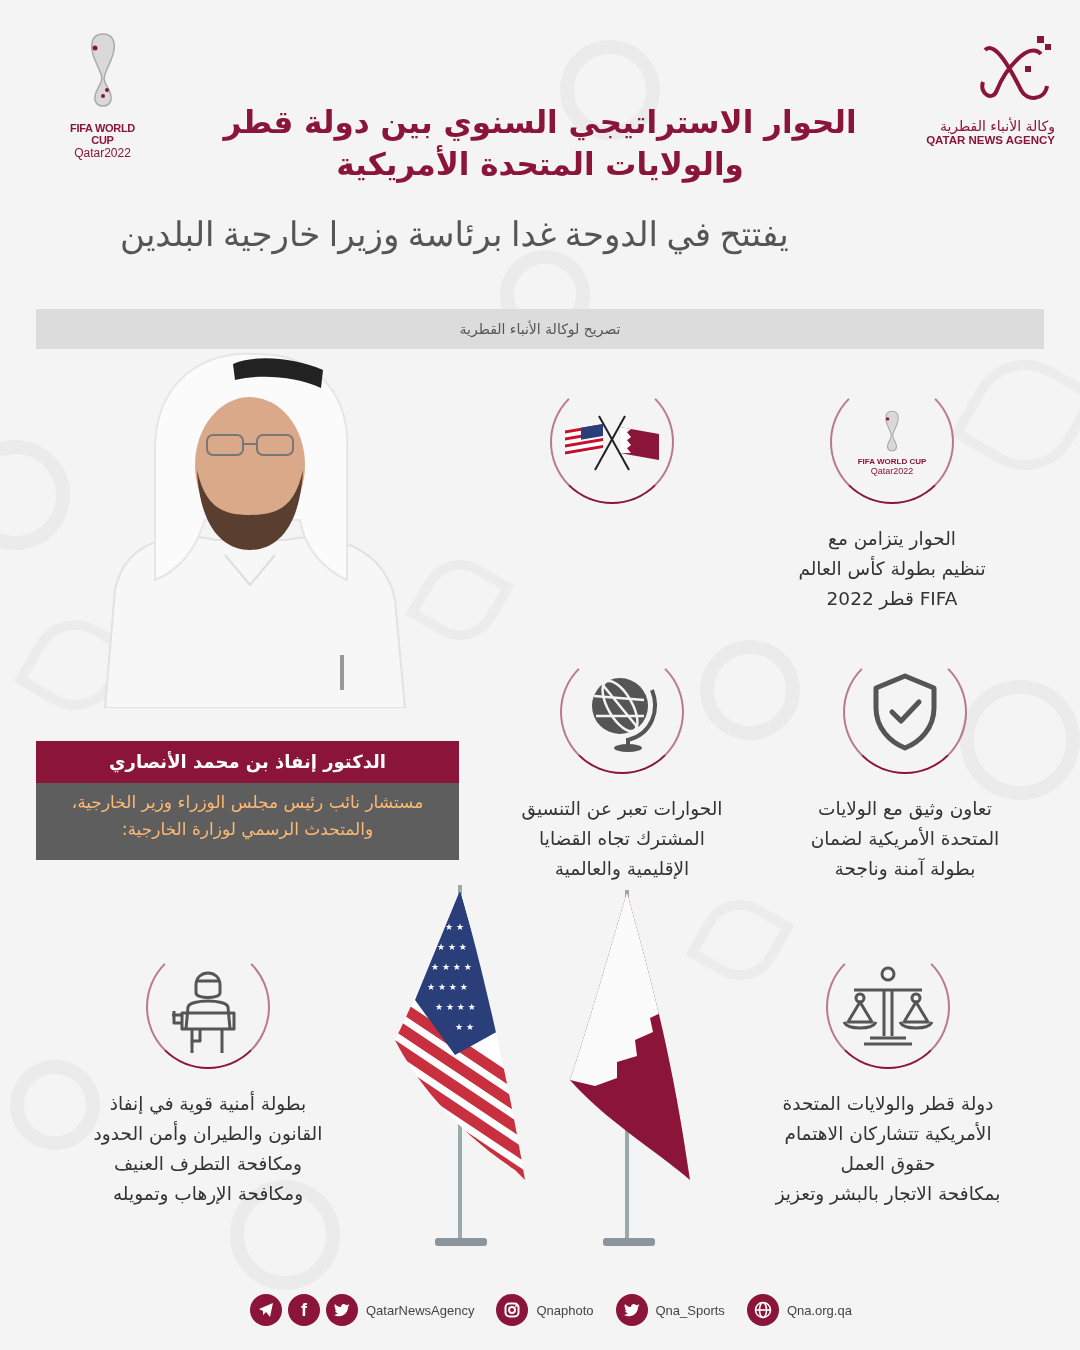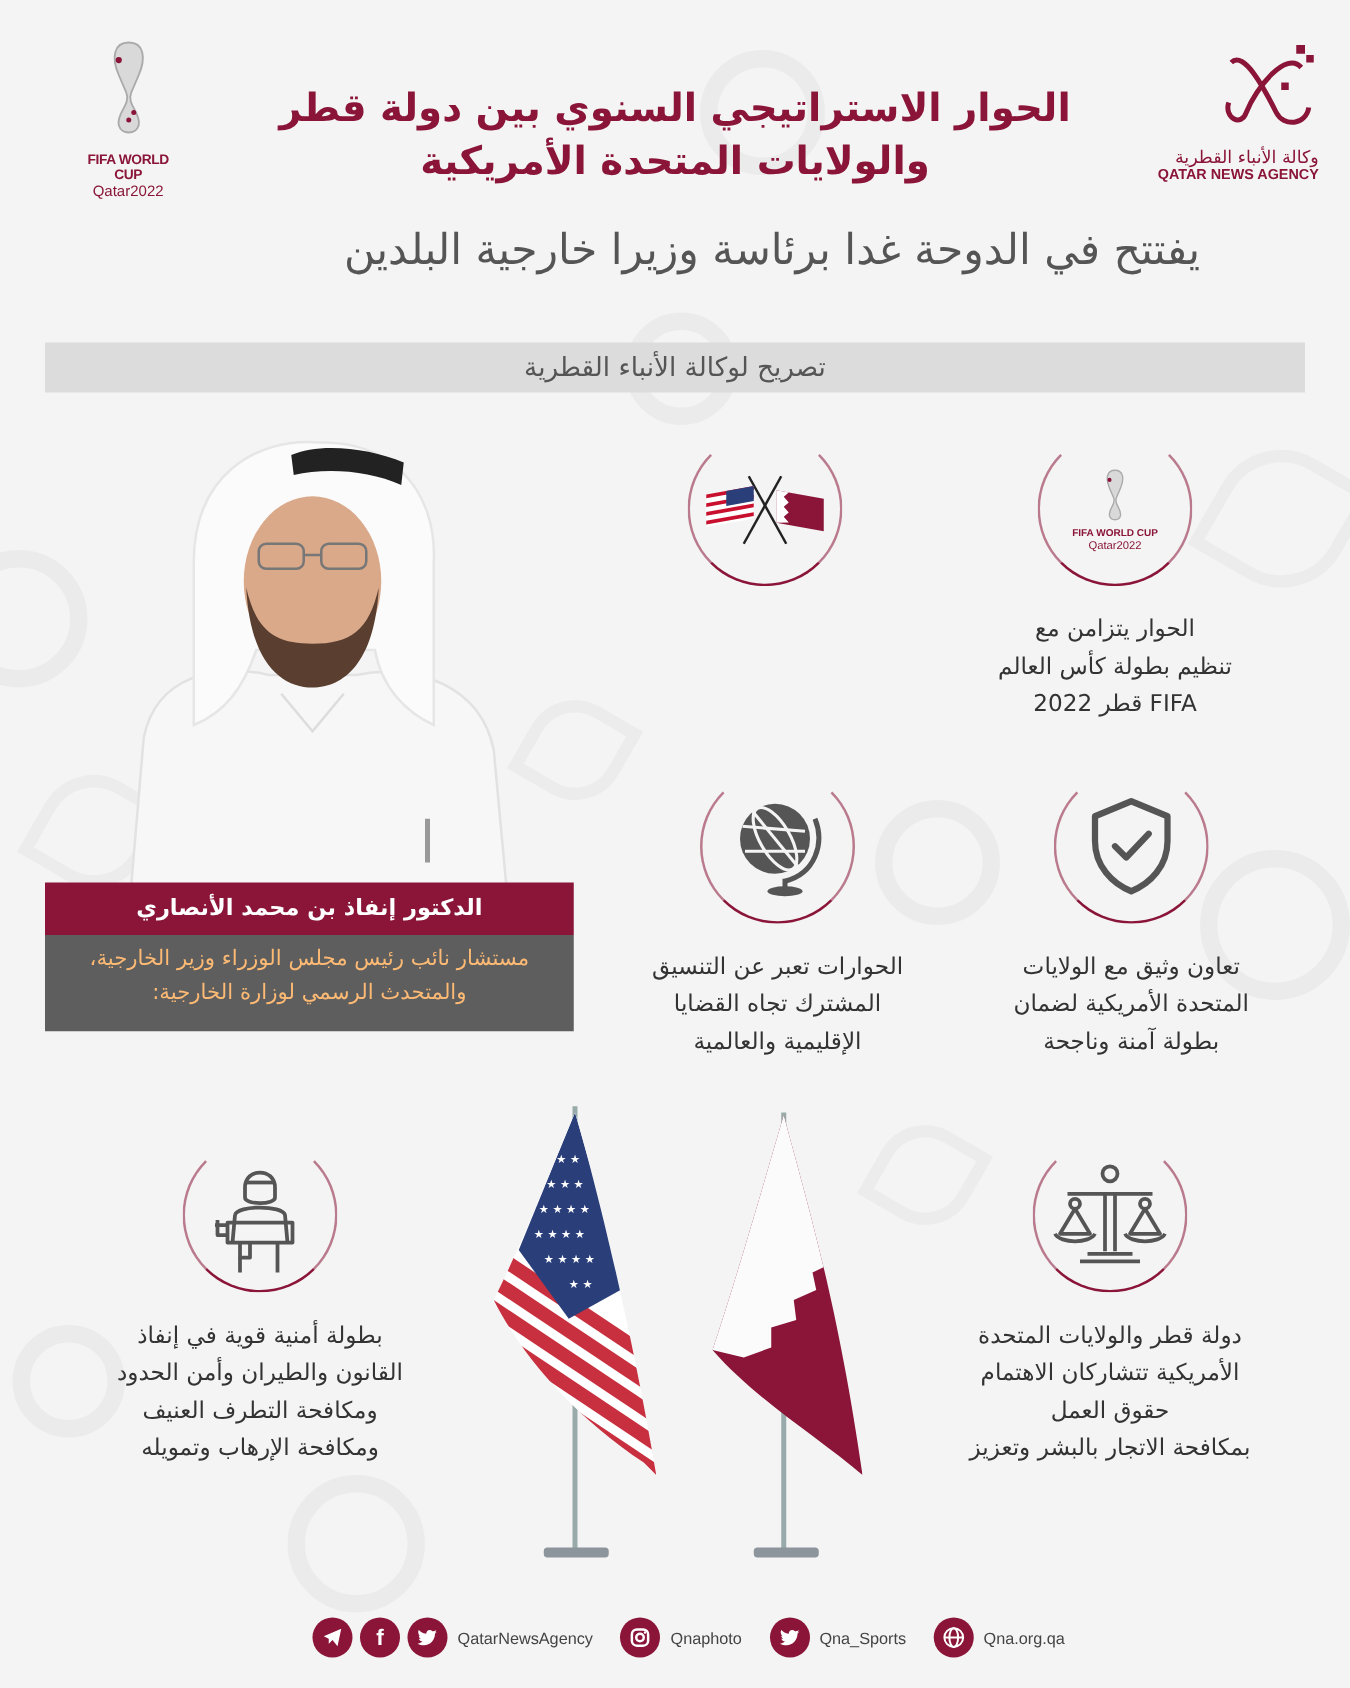--- a/index.html
+++ b/index.html
@@ -16,36 +16,36 @@
   .bg-pattern .ball {
     position: absolute; border-radius: 50%;
     border: 14px solid rgba(0,0,0,0.035);
   }
   .bg-pattern .swirl {
     position: absolute; border-radius: 50% 0 50% 0;
     border: 10px solid rgba(0,0,0,0.03);
     transform: rotate(30deg);
   }
   .abs { position: absolute; }
-  [dir=rtl] { direction: rtl; }
+  [dir=rtl] { direction: rtl; margin-top: 35px; }
 
   
   .fifa-logo { left: 60px; top: 30px; width: 85px; text-align: center; }
   .fifa-emblem { width: 40px; height: 80px; margin: 0 auto; position: relative; }
   .fifa-text1 { font-family: "Liberation Sans", sans-serif; font-weight: bold; font-size: 11px; color: #8a1538; letter-spacing: -0.3px; margin-top: 12px; }
   .fifa-text2 { font-family: "Liberation Sans", sans-serif; font-size: 12px; color: #8a1538; }
 
   .qna-logo { left: 905px; top: 30px; width: 150px; text-align: right; }
   .qna-ar { font-size: 14px; color: #8a1538; margin-top: 4px; }
   .qna-en { font-family: "Liberation Sans", sans-serif; font-weight: bold; font-size: 11.5px; color: #8a1538; }
 
   .title-main { left: 190px; width: 700px; top: 66px; text-align: center; color: #8a1538; font-weight: bold; font-size: 31px; line-height: 42px; }
-  .title-sub { left: 120px; width: 840px; top: 176px; text-align: right; color: #555; font-size: 34px; line-height: 48px; }
-
-  .banner { left: 36px; top: 274px; width: 1008px; height: 40px; background: #dcdcdc; text-align: center; font-size: 21px; line-height: 40px; color: #555; }
+  .title-sub { left: 120px; width: 840px; top: 176px; text-align: left; color: #555; font-size: 34px; line-height: 48px; font-family: Liberation Serif, serif; }
+
+  .banner { left: 36px; top: 274px; width: 1008px; height: 40px; background: #dcdcdc; text-align: center; font-size: 14px; line-height: 40px; color: #555; }
 
   
   .photo { left: 85px; top: 340px; width: 330px; height: 368px; overflow: hidden; }
   .name-box { left: 36px; top: 706px; width: 423px; }
   .name-bar { background: #8a1538; color: #fff; font-weight: bold; font-size: 18px; height: 42px; line-height: 42px; text-align: center; }
   .role-bar { background: #5e5e5e; color: #fdba74; font-size: 17px; line-height: 27px; text-align: center; padding: 6px 6px; height: 77px; }
 
   
   .feature { width: 260px; text-align: center; }
   .circle {

